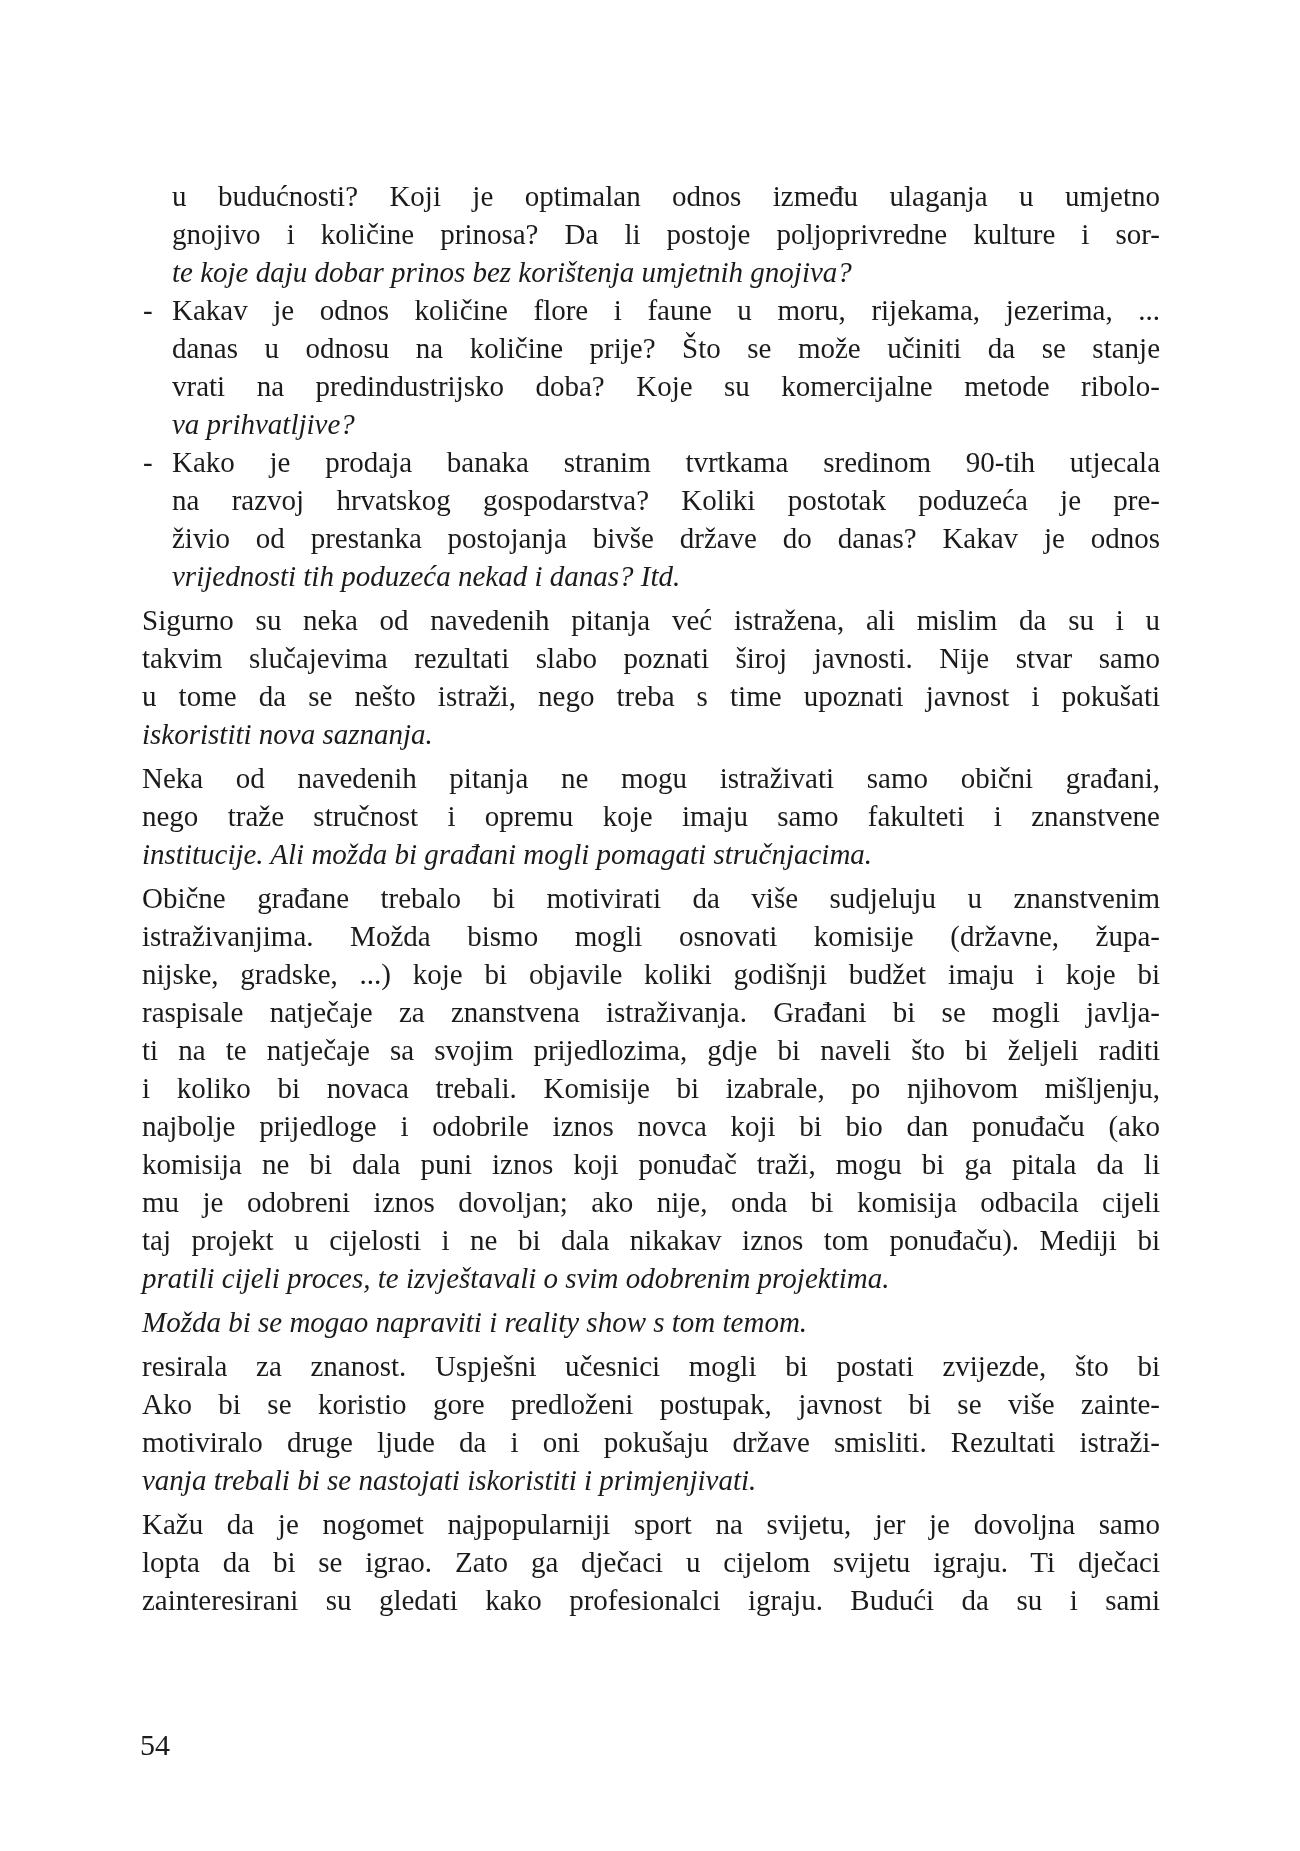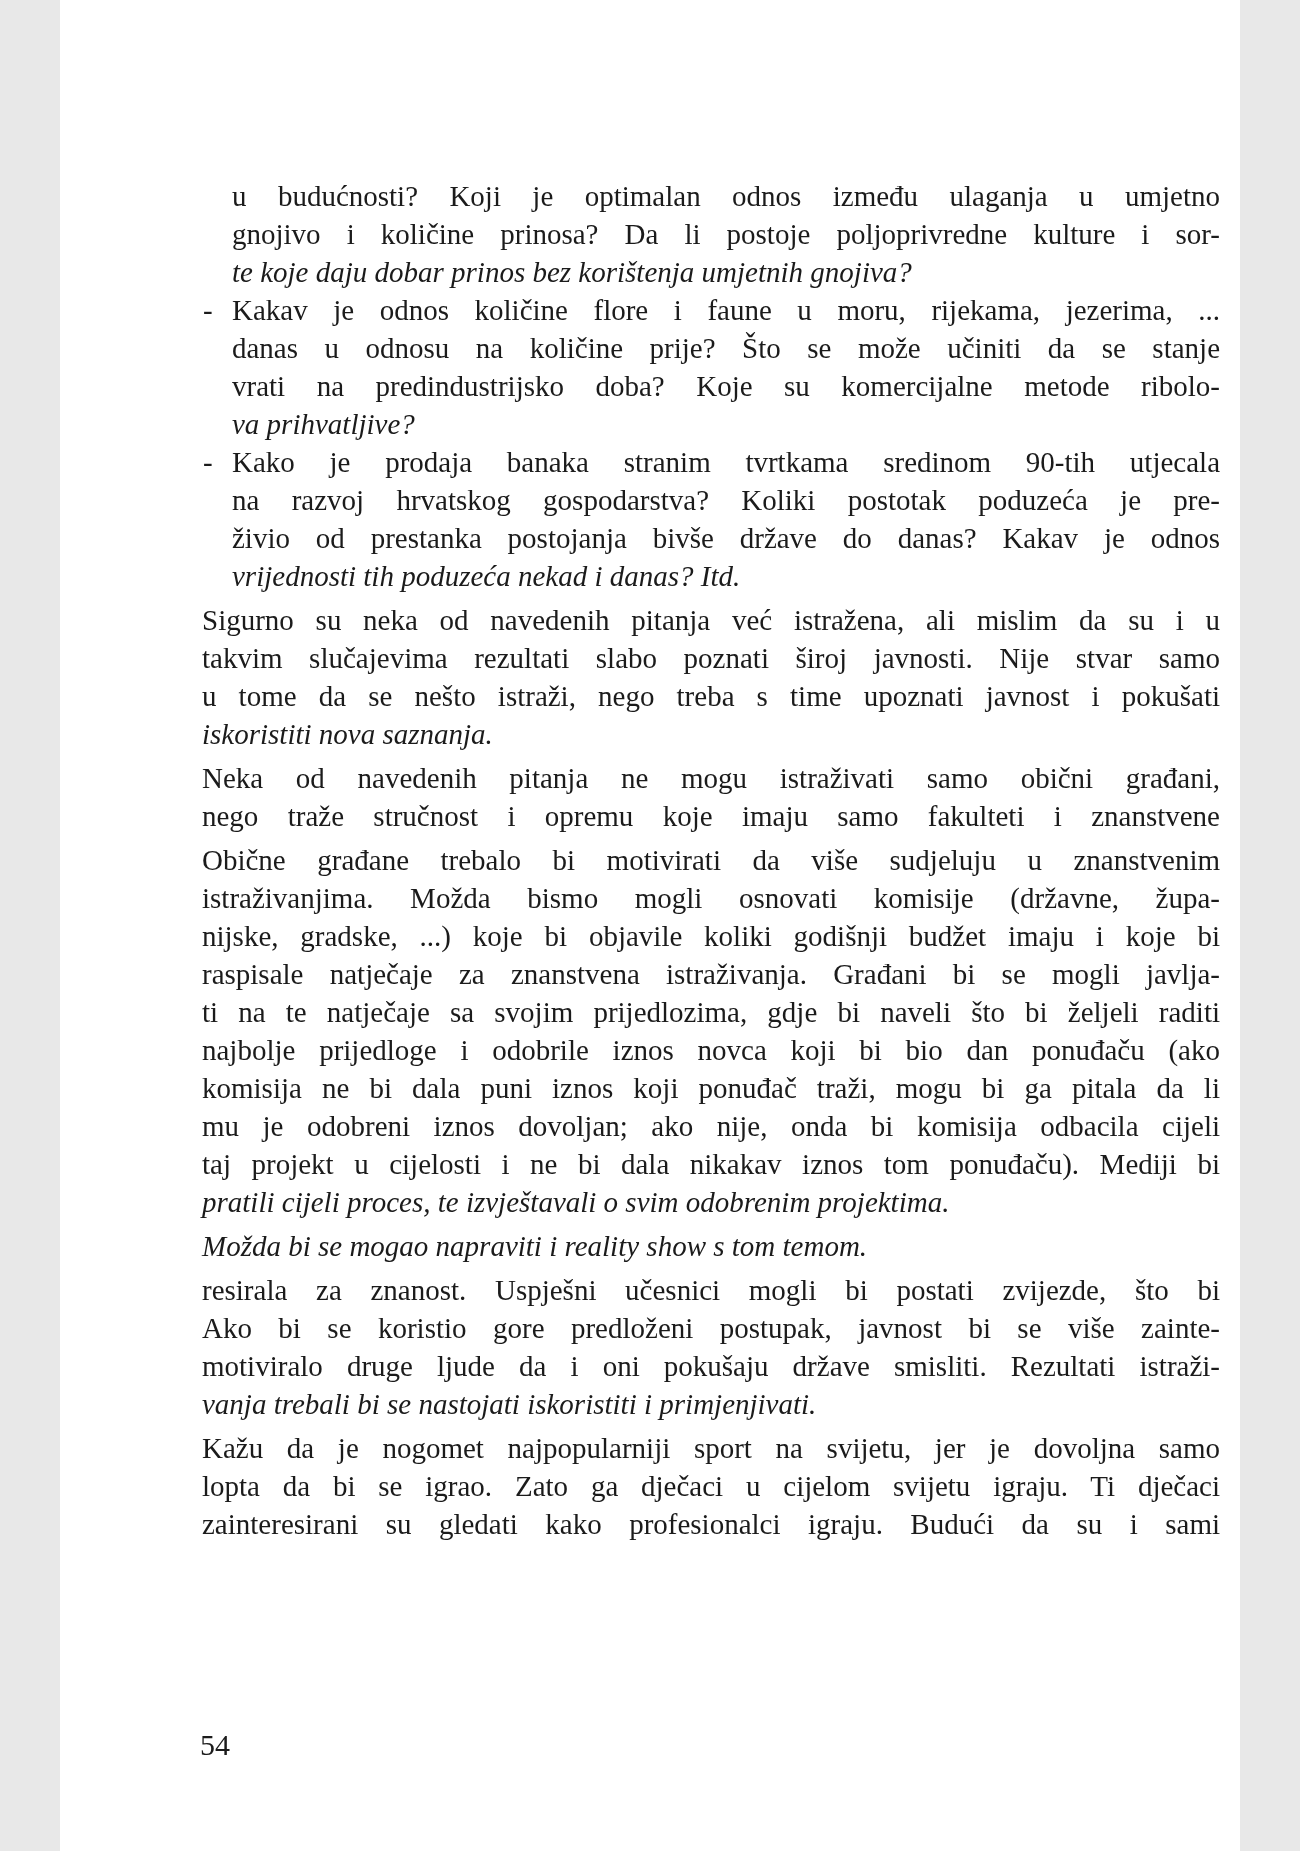--- a/index.html
+++ b/index.html
@@ -2,21 +2,21 @@
 <html><head>
 <meta charset="utf-8">
 <style>
   html, body {
     margin: 0;
     padding: 0;
     background: #e8e8e8;
   }
   .page {
     position: relative;
-    width: 1180px;
+    width: 1300px;
     height: 1851px;
     margin: 0 auto;
     background: #ffffff;
     overflow: hidden;
     font-family: "Liberation Serif", "DejaVu Serif", serif;
     color: #1b1b1b;
   }
   .text-block {
     position: absolute;
     top: 177px;
@@ -83,27 +83,29 @@
       </div>
       <div class="block paragraph">
         <div class="ln">Sigurno su neka od navedenih pitanja već istražena, ali mislim da su i u</div>
         <div class="ln">takvim slučajevima rezultati slabo poznati široj javnosti. Nije stvar samo</div>
         <div class="ln">u tome da se nešto istraži, nego treba s time upoznati javnost i pokušati</div>
         <div class="ln final">iskoristiti nova saznanja.</div>
       </div>
       <div class="block paragraph">
         <div class="ln">Neka od navedenih pitanja ne mogu istraživati samo obični građani,</div>
         <div class="ln">nego traže stručnost i opremu koje imaju samo fakulteti i znanstvene</div>
+        <div class="ln final">institucije. Ali možda bi građani mogli pomagati stručnjacima.</div>
       </div>
       <div class="block paragraph">
         <div class="ln">Obične građane trebalo bi motivirati da više sudjeluju u znanstvenim</div>
         <div class="ln">istraživanjima. Možda bismo mogli osnovati komisije (državne, župa-</div>
         <div class="ln">nijske, gradske, ...) koje bi objavile koliki godišnji budžet imaju i koje bi</div>
         <div class="ln">raspisale natječaje za znanstvena istraživanja. Građani bi se mogli javlja-</div>
         <div class="ln">ti na te natječaje sa svojim prijedlozima, gdje bi naveli što bi željeli raditi</div>
+        <div class="ln">i koliko bi novaca trebali. Komisije bi izabrale, po njihovom mišljenju,</div>
         <div class="ln">najbolje prijedloge i odobrile iznos novca koji bi bio dan ponuđaču (ako</div>
         <div class="ln">komisija ne bi dala puni iznos koji ponuđač traži, mogu bi ga pitala da li</div>
         <div class="ln">mu je odobreni iznos dovoljan; ako nije, onda bi komisija odbacila cijeli</div>
         <div class="ln">taj projekt u cijelosti i ne bi dala nikakav iznos tom ponuđaču). Mediji bi</div>
         <div class="ln final">pratili cijeli proces, te izvještavali o svim odobrenim projektima.</div>
       </div>
       <div class="block paragraph">
         <div class="ln final">Možda bi se mogao napraviti i reality show s tom temom.</div>
       </div>
       <div class="block paragraph">

